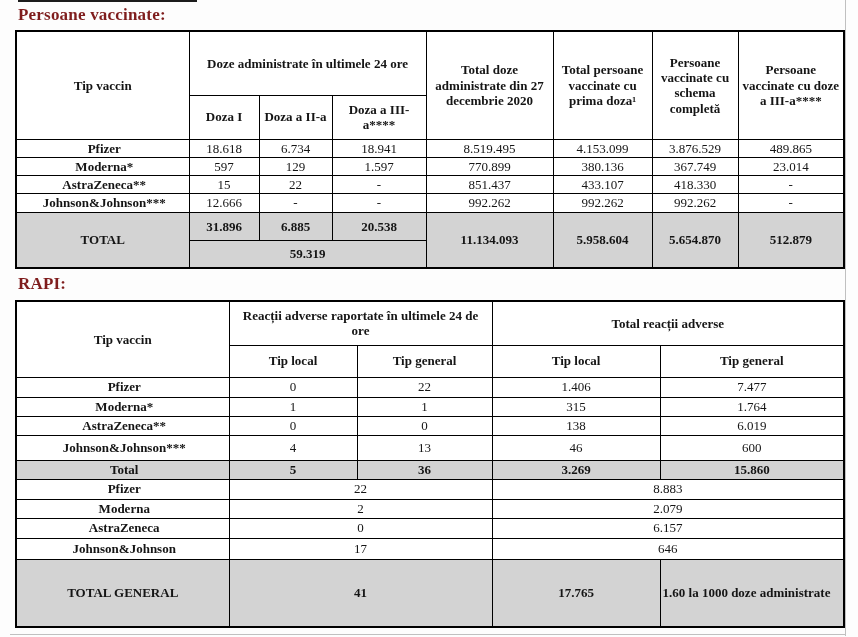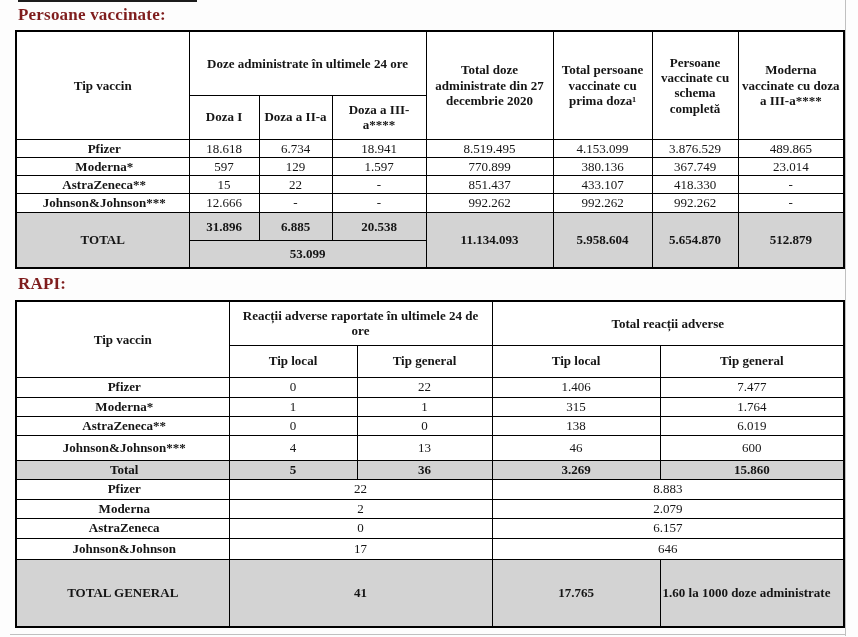--- a/index.html
+++ b/index.html
@@ -100,21 +100,21 @@
         <col style="width: 86px;">
         <col style="width: 106px;">
       </colgroup>
       <tbody>
         <tr style="height: 64px;">
           <td rowspan="2" class="hdr">Tip vaccin</td>
           <td colspan="3" class="hdr">Doze administrate în ultimele 24 ore</td>
           <td rowspan="2" class="hdr">Total doze administrate din 27 decembrie 2020</td>
           <td rowspan="2" class="hdr">Total persoane vaccinate cu prima doza¹</td>
           <td rowspan="2" class="hdr">Persoane vaccinate cu schema completă</td>
-          <td rowspan="2" class="hdr">Moderna vaccinate cu doza a III-a****</td>
+          <td rowspan="2" class="hdr">Persoane vaccinate cu doze a III-a****</td>
         </tr>
         <tr style="height: 44px;">
           <td class="hdr">Doza I</td>
           <td class="hdr">Doza a II-a</td>
           <td class="hdr">Doza a III-a****</td>
         </tr>
         <tr style="height: 18px;">
           <td class="vname">Pfizer</td>
           <td>18.618</td>
           <td>6.734</td>
@@ -158,21 +158,21 @@
           <td rowspan="2" class="total">TOTAL</td>
           <td class="total">31.896</td>
           <td class="total">6.885</td>
           <td class="total">20.538</td>
           <td rowspan="2" class="total">11.134.093</td>
           <td rowspan="2" class="total">5.958.604</td>
           <td rowspan="2" class="total">5.654.870</td>
           <td rowspan="2" class="total">512.879</td>
         </tr>
         <tr style="height: 28px;">
-          <td colspan="3" class="total">53.099</td>
+          <td colspan="3" class="total">59.319</td>
         </tr>
       </tbody>
     </table>
 
   <h1 class="section-title" id="title-rapi">RAPI:</h1>
 
   <table class="doc-table" id="table-rapi">
       <colgroup>
         <col style="width: 213px;">
         <col style="width: 128px;">

